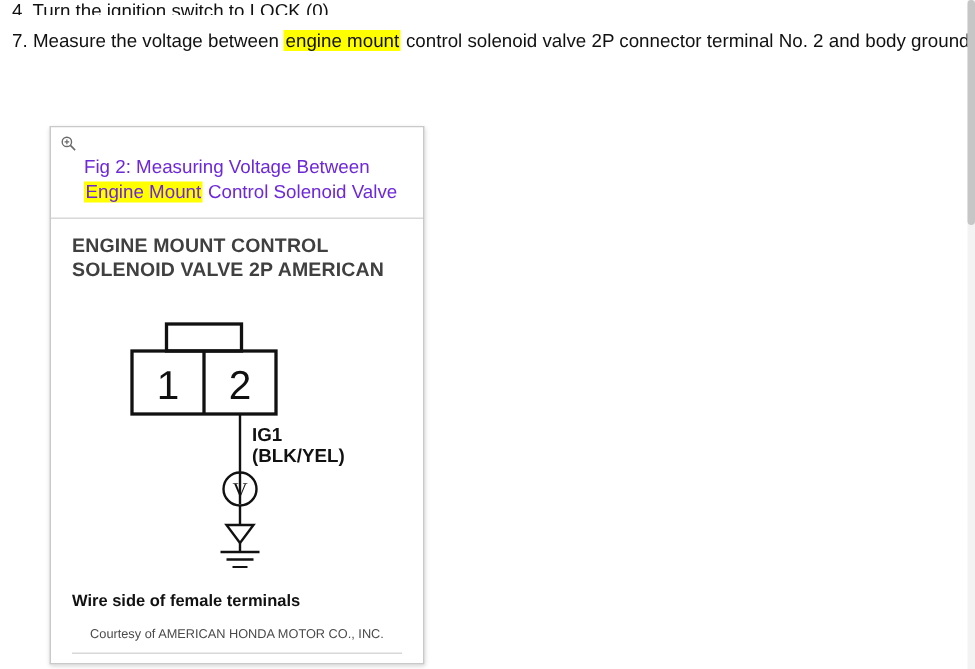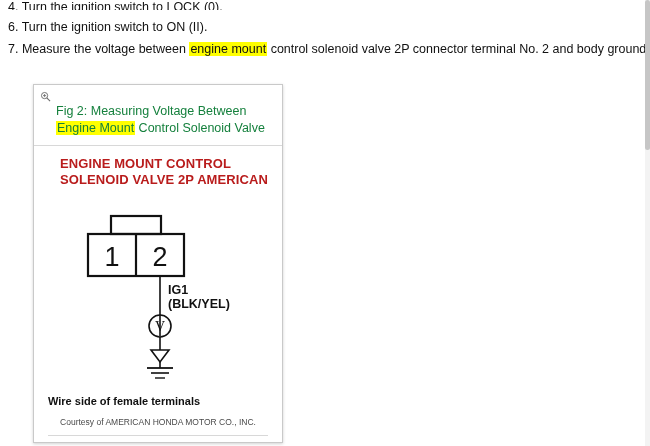--- a/index.html
+++ b/index.html
@@ -66,37 +66,36 @@
     height: 11px;
     position: relative;
     color: #6a6a6a;
   }
   .zoom-icon svg { display: block; }
 
   .fig-caption {
     padding: 2px 12px 8px 22px;
     font-size: 12.5px;
     line-height: 17px;
-    color: #15803d;
+    color: #6d28d9;
     font-weight: 400;
   }
 
   .fig-image {
     background: #ffffff;
     border-top: 1px solid #d8d8d8;
     padding: 10px 14px 6px 14px;
     position: relative;
   }
   .fig-title {
     font-size: 13px;
     font-weight: bold;
     line-height: 16px;
-    color: #b91c1c;
+    color: #404040;
     letter-spacing: 0.1px;
-    margin-left: 12px;
   }
   .diagram {
     position: relative;
     height: 195px;
     margin-top: 10px;
   }
   .diagram svg { display: block; margin: 0 auto; }
 
   .wire-side {
     font-size: 11px;
@@ -133,24 +132,20 @@
 </style>
 </head>
 <body>
 
 <div class="page">
 
   <div class="steps">
     <div class="step clipped-top">
       <span>4.</span>
       <span>Turn the ignition switch to LOCK (0).</span>
-    </div>
-    <div class="step">
-      <span>6.</span>
-      <span>Turn the ignition switch to ON (II).</span>
     </div>
     <div class="step">
       <span>7.</span>
       <span>Measure the voltage between <span class="hl">engine mount</span> control solenoid valve 2P connector terminal No. 2 and body ground.</span>
     </div>
   </div>
 
   <div class="figure-card">
 
     <div class="fig-toolbar">

